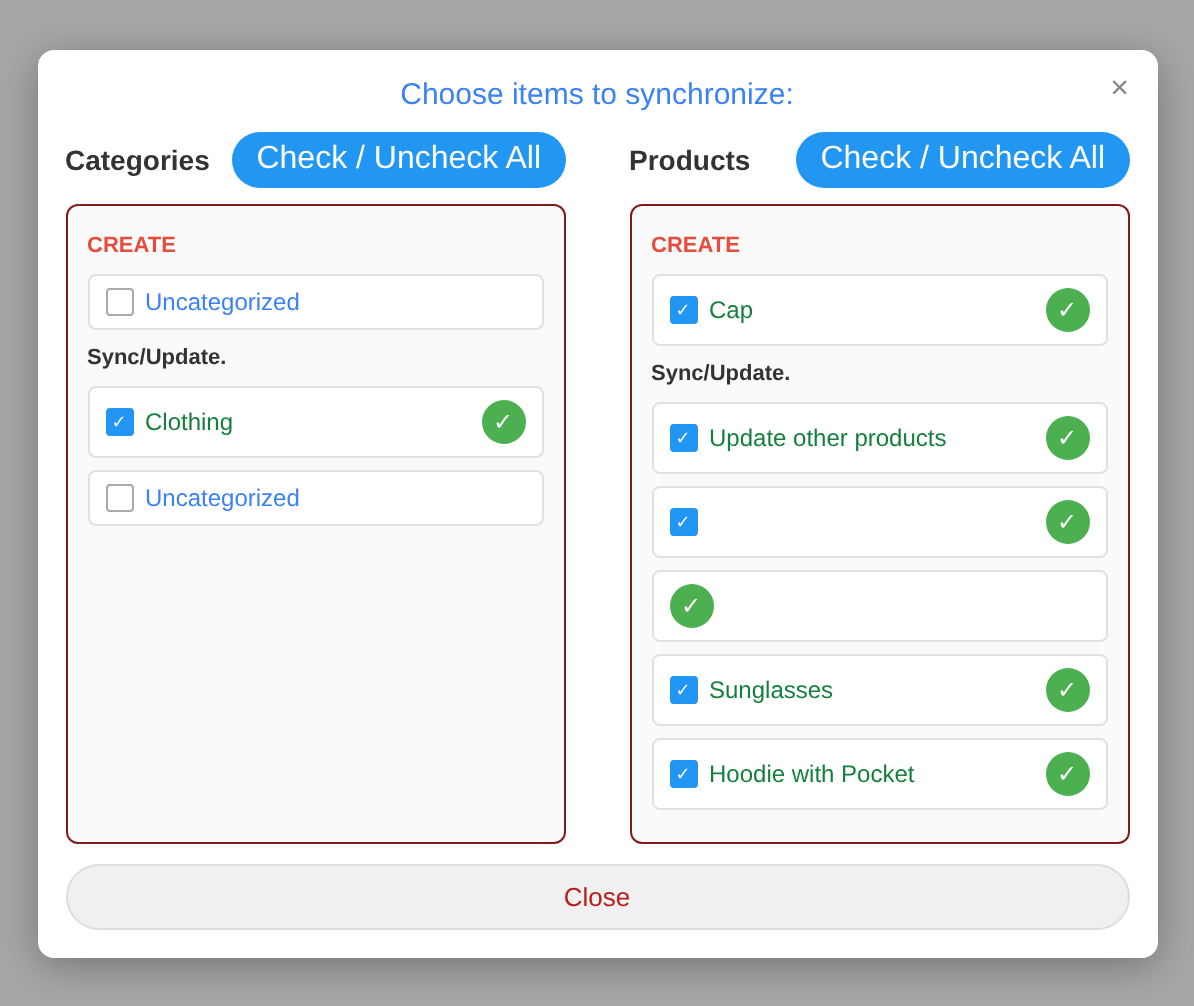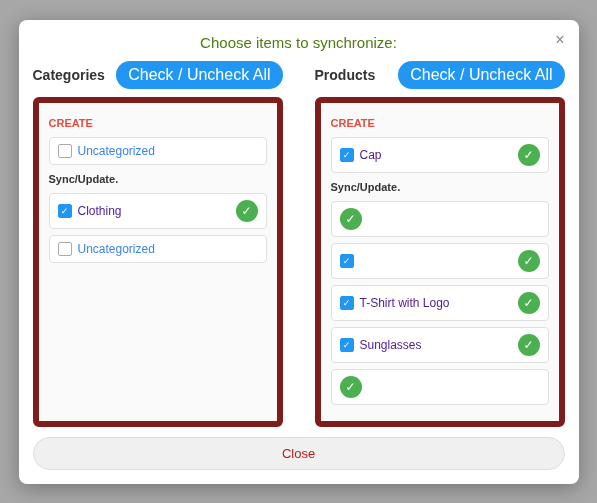--- a/index.html
+++ b/index.html
@@ -31,21 +31,21 @@
     }
     .modal-header {
       display: flex;
       align-items: center;
       justify-content: center;
       padding: 14px 20px 10px;
       position: relative;
     }
     .modal-title {
       font-size: 15px;
-      color: #4d7c0f;
+      color: #3b82f6;
     }
     .close-btn {
       position: absolute;
       right: 14px;
       top: 12px;
       background: none;
       border: none;
       font-size: 16px;
       color: #888;
       cursor: pointer;
@@ -83,21 +83,21 @@
       background: #2196F3;
       color: #fff;
       border: none;
       border-radius: 20px;
       padding: 5px 12px;
       font-size: 16px;
       cursor: pointer;
       white-space: nowrap;
     }
     .list-container {
-      border: 6px solid #7f1d1d;
+      border: 1px solid #7f1d1d;
       border-radius: 6px;
       padding: 10px;
       flex: 1;
       overflow-y: auto;
       background: #fafafa;
     }
     .list-section-label {
       font-size: 11px;
       font-weight: bold;
       margin-bottom: 8px;
@@ -135,21 +135,21 @@
       background: #2196F3;
       border-color: #2196F3;
     }
     .checkbox.checked::after {
       content: '✓';
       color: #fff;
       font-size: 9px;
     }
     .item-label {
       font-size: 12px;
-      color: #4c1d95;
+      color: #15803d;
     }
     .item-label.unchecked {
       color: #3b82f6;
     }
     .green-check {
       width: 22px;
       height: 22px;
       border-radius: 50%;
       background: #4CAF50;
       display: inline-flex;
@@ -242,43 +242,47 @@
               <div class="item-left">
                 <div class="checkbox checked"></div>
                 <span class="item-label">Cap</span>
               </div>
               <div class="green-check">✓</div>
             </div>
 
             <div class="list-section-label sync-label" style="margin-top:8px;">Sync/Update.</div>
 
             <div class="list-item">
-              <div class="green-check">✓</div>
-            </div>
-            <div class="list-item">
-              <div class="item-left">
-                <div class="checkbox checked"></div>
-              </div>
-              <div class="green-check">✓</div>
-            </div>
-            <div class="list-item">
-              <div class="item-left">
-                <div class="checkbox checked"></div>
-                <span class="item-label">T-Shirt with Logo</span>
-              </div>
+              <div class="item-left">
+                <div class="checkbox checked"></div>
+                <span class="item-label">Update other products</span>
+              </div>
+              <div class="green-check">✓</div>
+            </div>
+            <div class="list-item">
+              <div class="item-left">
+                <div class="checkbox checked"></div>
+              </div>
+              <div class="green-check">✓</div>
+            </div>
+            <div class="list-item">
               <div class="green-check">✓</div>
             </div>
             <div class="list-item">
               <div class="item-left">
                 <div class="checkbox checked"></div>
                 <span class="item-label">Sunglasses</span>
               </div>
               <div class="green-check">✓</div>
             </div>
             <div class="list-item">
+              <div class="item-left">
+                <div class="checkbox checked"></div>
+                <span class="item-label">Hoodie with Pocket</span>
+              </div>
               <div class="green-check">✓</div>
             </div>
           </div>
         </div>
       </div>
     </div>
 
     <div class="modal-footer">
       <button class="close-footer-btn">Close</button>
     </div>

